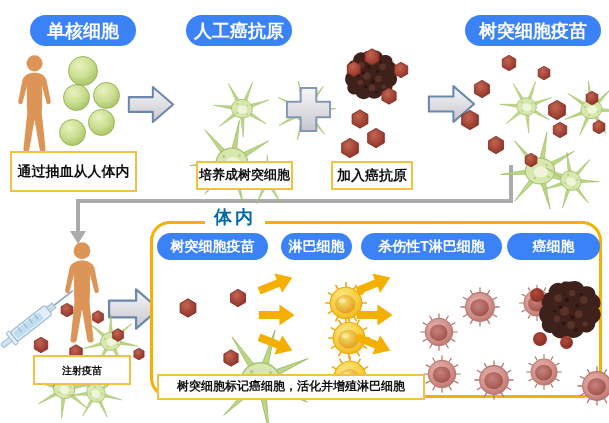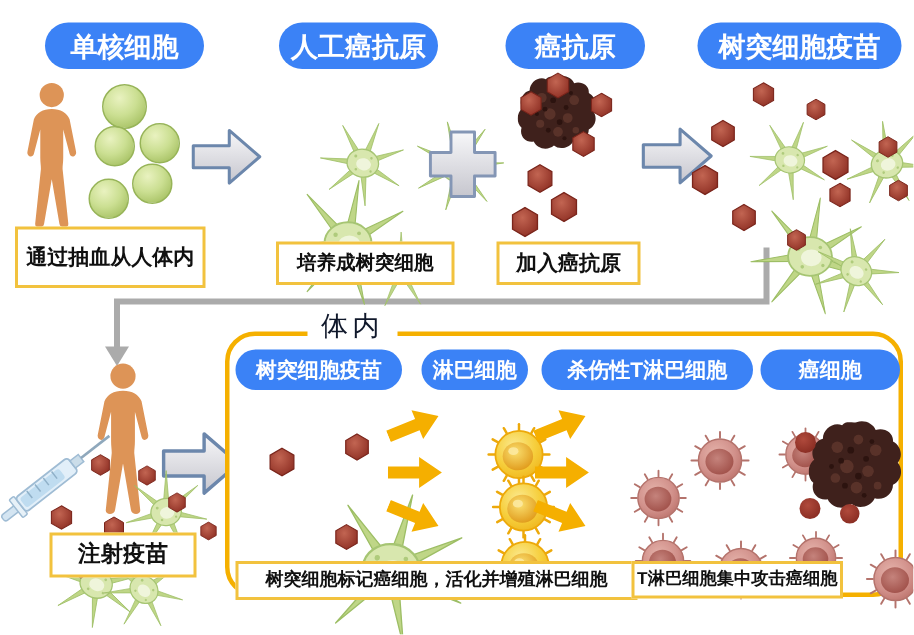--- a/index.html
+++ b/index.html
@@ -13,21 +13,21 @@
   .cap { position:absolute; display:flex; align-items:center; justify-content:center;
          background:#fff; border:2px solid #F2C23E; color:#101010; font-weight:bold;
          text-align:center; line-height:1.3; z-index:3; }
   .cap .nowrap { white-space:nowrap;text-align:right; }
   .gcell { position:absolute; border-radius:50%; z-index:1;
            background:radial-gradient(circle at 38% 30%, #E9F2C0 0%, #CBDF92 45%, #AAC468 80%, #9CB85C 100%);
            border:1px solid #97B458; }
   .dot { position:absolute; border-radius:50%; z-index:3;
          background:radial-gradient(circle at 40% 35%, #B04A3C, #7E241B); }
   .note { position:absolute; font-size:11px; line-height:15px; color:#3A3A3A; z-index:2; }
-  .invivo { position:absolute; color:#0f172a; font-weight:normal; font-size:18px;
+  .invivo { position:absolute; color:#0369a1; font-weight:bold; font-size:18px;
             letter-spacing:3px; background:#fff; padding:0 9px; z-index:4; }
   .panel { position:absolute; border:3px solid #F5B000; border-radius:20px; background:#fff; z-index:1; }
   svg.icon { position:absolute; overflow:visible; }
   .z2 { z-index:2; } .z3 { z-index:3; }
 </style>
 </head>
 <body>
 
 <div class="canvas">
 
@@ -164,21 +164,20 @@
     </defs>
   </svg>
 
   <svg class="icon" style="left:0;top:0;width:609px;height:423px;z-index:0" viewBox="0 0 609 423">
     <path d="M511,165 L511,201 L78,201 L78,232" stroke="#ABABAB" stroke-width="4" fill="none"></path>
     <polygon points="70,231 86,231 78,244" fill="#ABABAB"></polygon>
   </svg>
 
   <div class="pill big" style="left:30px;top:15px;width:106px">单核细胞</div>
   <div class="pill big" style="left:186px;top:15px;width:106px">人工癌抗原</div>
-  <div class="pill big" style="left:337px;top:15px;width:93px">癌抗原</div>
   <div class="pill big" style="left:465px;top:15px;width:136px">树突细胞疫苗</div>
 
   <svg class="icon" style="left:6px;top:54px;width:57px;height:102px;color:#DD9457" viewBox="0 0 60 120">
     <use href="#sym-person"></use>
     </svg>
 
   <div class="gcell" style="left:68px;top:56px;width:30px;height:30px"></div>
   <div class="gcell" style="left:93px;top:82px;width:27px;height:27px"></div>
   <div class="gcell" style="left:63px;top:84px;width:27px;height:27px"></div>
   <div class="gcell" style="left:88px;top:109px;width:27px;height:27px"></div>
@@ -276,22 +275,22 @@
     </svg>
   <svg class="icon z2" style="left:516px;top:145px;width:15px;height:15px" viewBox="-12 -12 24 24">
       <use href="#sym-hex"></use>
     </svg>
 
   <div class="cap" style="left:10px;top:151px;width:127px;height:41px;font-size:14px">
     <div>
       <div class="nowrap">通过抽血从人体内</div>
     </div>
   </div>
-  <div class="cap nowrap" style="left:184px;top:161px;width:119px;height:29px;font-size:13px">培养成树突细胞</div>
-  <div class="cap nowrap" style="left:331px;top:161px;width:96px;height:29px;font-size:14px">加入癌抗原</div>
+  <div class="cap nowrap" style="left:196px;top:161px;width:97px;height:29px;font-size:13px">培养成树突细胞</div>
+  <div class="cap nowrap" style="left:331px;top:161px;width:82px;height:29px;font-size:14px">加入癌抗原</div>
 
   <svg class="icon" style="left:54px;top:241px;width:56px;height:106px;color:#DD9457;z-index:1" viewBox="0 0 60 120">
     <use href="#sym-person"></use>
     </svg>
 
   <svg class="icon z2" style="left:-4px;top:280px;width:94px;height:94px" viewBox="0 0 94 94">
     <g transform="translate(6,66) rotate(-38)">
       <rect x="0" y="-2.5" width="13" height="5" rx="2" fill="#D4E5F2" stroke="#9FBCD4" stroke-width="1"></rect>
       <rect x="11" y="-7.5" width="4" height="15" rx="1" fill="#E7F1F8" stroke="#9FBCD4" stroke-width="1"></rect>
       <rect x="15" y="-6" width="44" height="12" rx="2.5" fill="#E2EFF9" stroke="#9FBCD4" stroke-width="1.2"></rect>
@@ -337,21 +336,21 @@
   <svg class="icon z3" style="left:82px;top:364px;width:14px;height:14px" viewBox="-12 -12 24 24">
       <use href="#sym-hex"></use>
     </svg>
   <svg class="icon z3" style="left:110px;top:355px;width:13px;height:13px" viewBox="-12 -12 24 24">
       <use href="#sym-hex"></use>
     </svg>
   <svg class="icon z3" style="left:126px;top:341px;width:13px;height:13px" viewBox="-12 -12 24 24">
       <use href="#sym-hex"></use>
     </svg>
 
-  <div class="cap nowrap" style="left:33px;top:355px;width:98px;height:30px;font-size:15px">注射疫苗</div>
+  <div class="cap nowrap" style="left:33px;top:355px;width:98px;height:30px;font-size:10px">注射疫苗</div>
 
   <svg class="icon" style="left:107px;top:285px;width:54px;height:48px" viewBox="0 0 52 46">
       <use href="#sym-grayarrow"></use>
     </svg>
 
   <div class="panel" style="left:150px;top:221px;width:452px;height:177px"></div>
   <div class="invivo" style="left:205px;top:205px">体内</div>
 
   <div class="pill small" style="left:157px;top:233px;width:111px">树突细胞疫苗</div>
   <div class="pill small" style="left:281px;top:233px;width:71px">淋巴细胞</div>
@@ -424,15 +423,14 @@
     </svg>
 
   <svg class="icon z2" style="left:539px;top:279px;width:64px;height:64px" viewBox="0 0 100 100">
       <use href="#sym-tumor"></use>
     </svg>
   <div class="dot" style="left:530px;top:288px;width:14px;height:14px"></div>
   <div class="dot" style="left:533px;top:332px;width:14px;height:14px"></div>
   <div class="dot" style="left:560px;top:336px;width:13px;height:13px"></div>
 
   <div class="cap nowrap" style="left:157px;top:374px;width:268px;height:26px;font-size:12px">树突细胞标记癌细胞，活化并增殖淋巴细胞</div>
-  <div class="cap nowrap" style="left:421px;top:374px;width:141px;height:25px;font-size:11.5px">T淋巴细胞集中攻击癌细胞</div>
 
 </div>
 
 </body></html>

